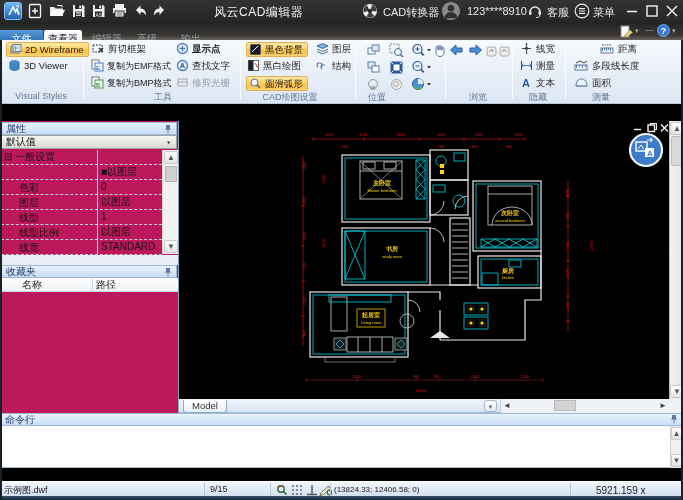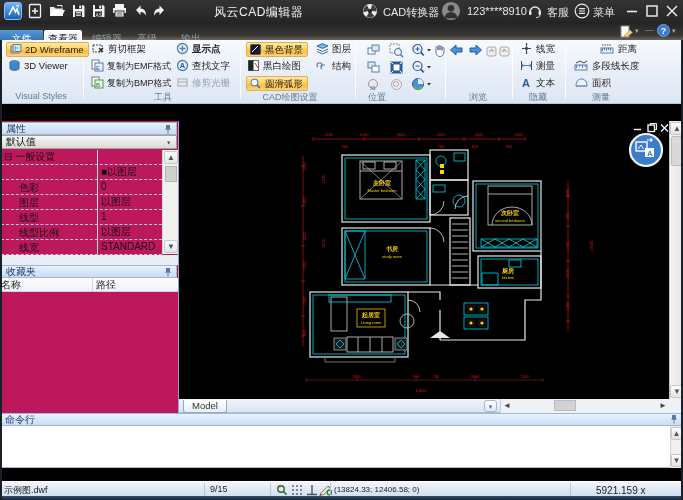--- a/index.html
+++ b/index.html
@@ -387,21 +387,21 @@
     <div class="sbtn" style="top:1px;">▲</div>
     <div style="position:absolute;left:2px;top:16px;width:12px;height:16px;background:#cfcfcf;border:1px solid #b5b5b5;"></div>
     <div class="sbtn" style="top:90px;">▼</div>
   </div>
   <div style="position:absolute;left:0;top:134px;width:178px;height:10px;background:#e9eef5;"></div>
   <div class="phead" style="top:144px;">收藏夹<span class="pin"><svg width="8" height="10" viewBox="0 0 8 10">
             <path d="M2 1h4v3.5l1 1.2H1l1-1.2z" fill="#5a7aa0"></path>
             <path d="M4 6v3.5" stroke="#5a7aa0" stroke-width="1"></path>
           </svg></span></div>
   <div id="colhead">
-        <span style="position:absolute;left:0;">名称</span>
+        <span style="position:absolute;left:21px;">名称</span>
         <span style="position:absolute;left:95px;">路径</span>
     <div style="position:absolute;left:91px;top:0;width:1px;height:14px;background:#c9d5e2;"></div>
       </div>
 </div>
 
 <div id="canvas">
 <svg width="490" height="278" viewBox="0 0 490 278">
   <g stroke="#e8e8e8" stroke-width="1.2" fill="none">
 
     <rect x="163" y="34" width="88" height="67"></rect>

